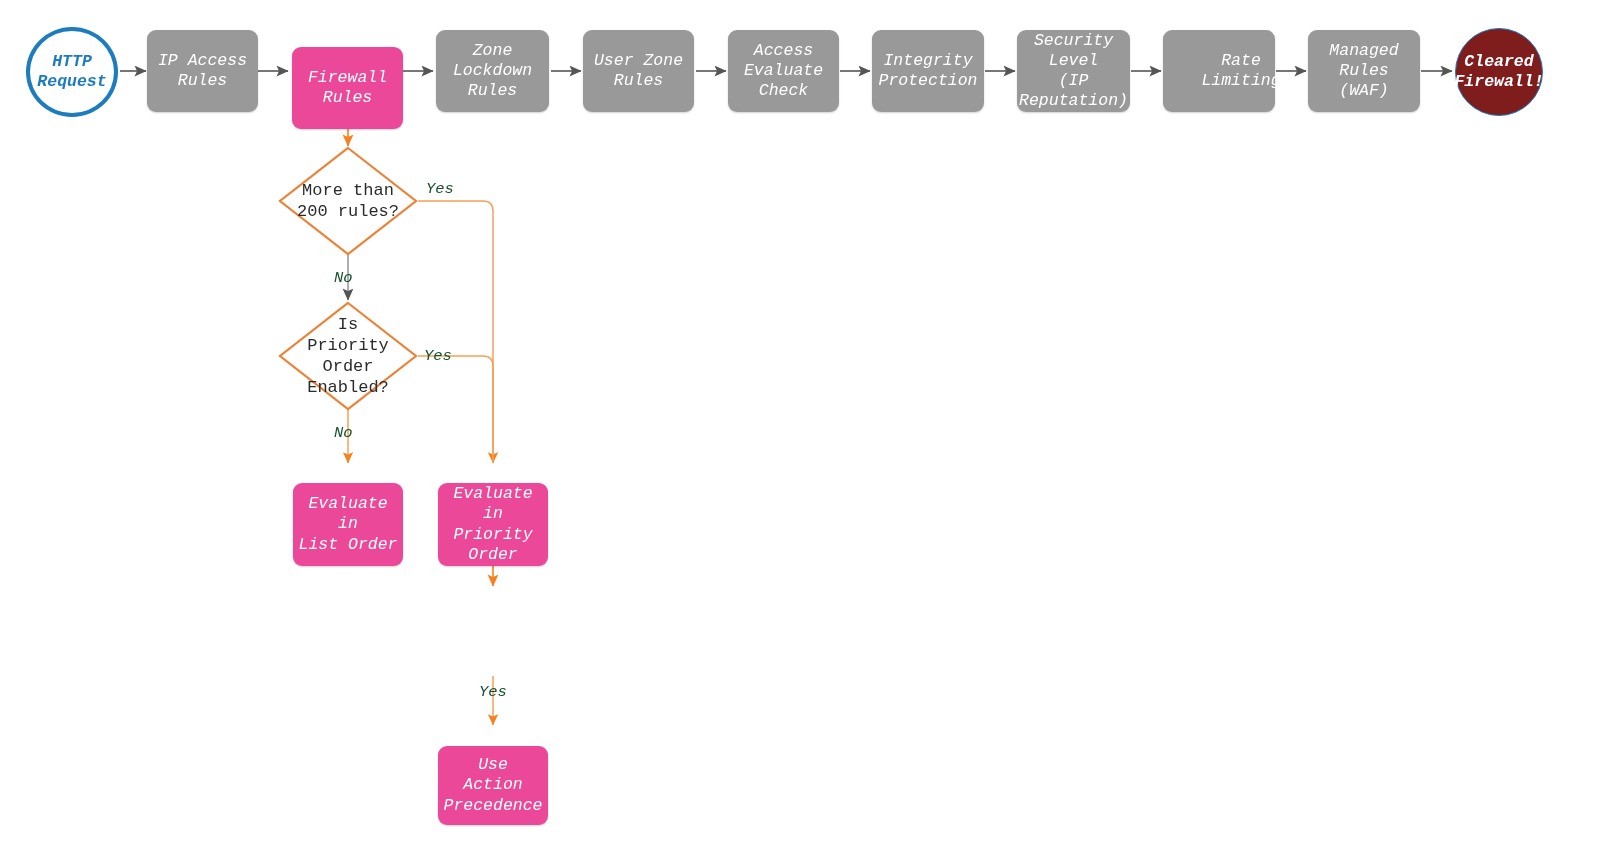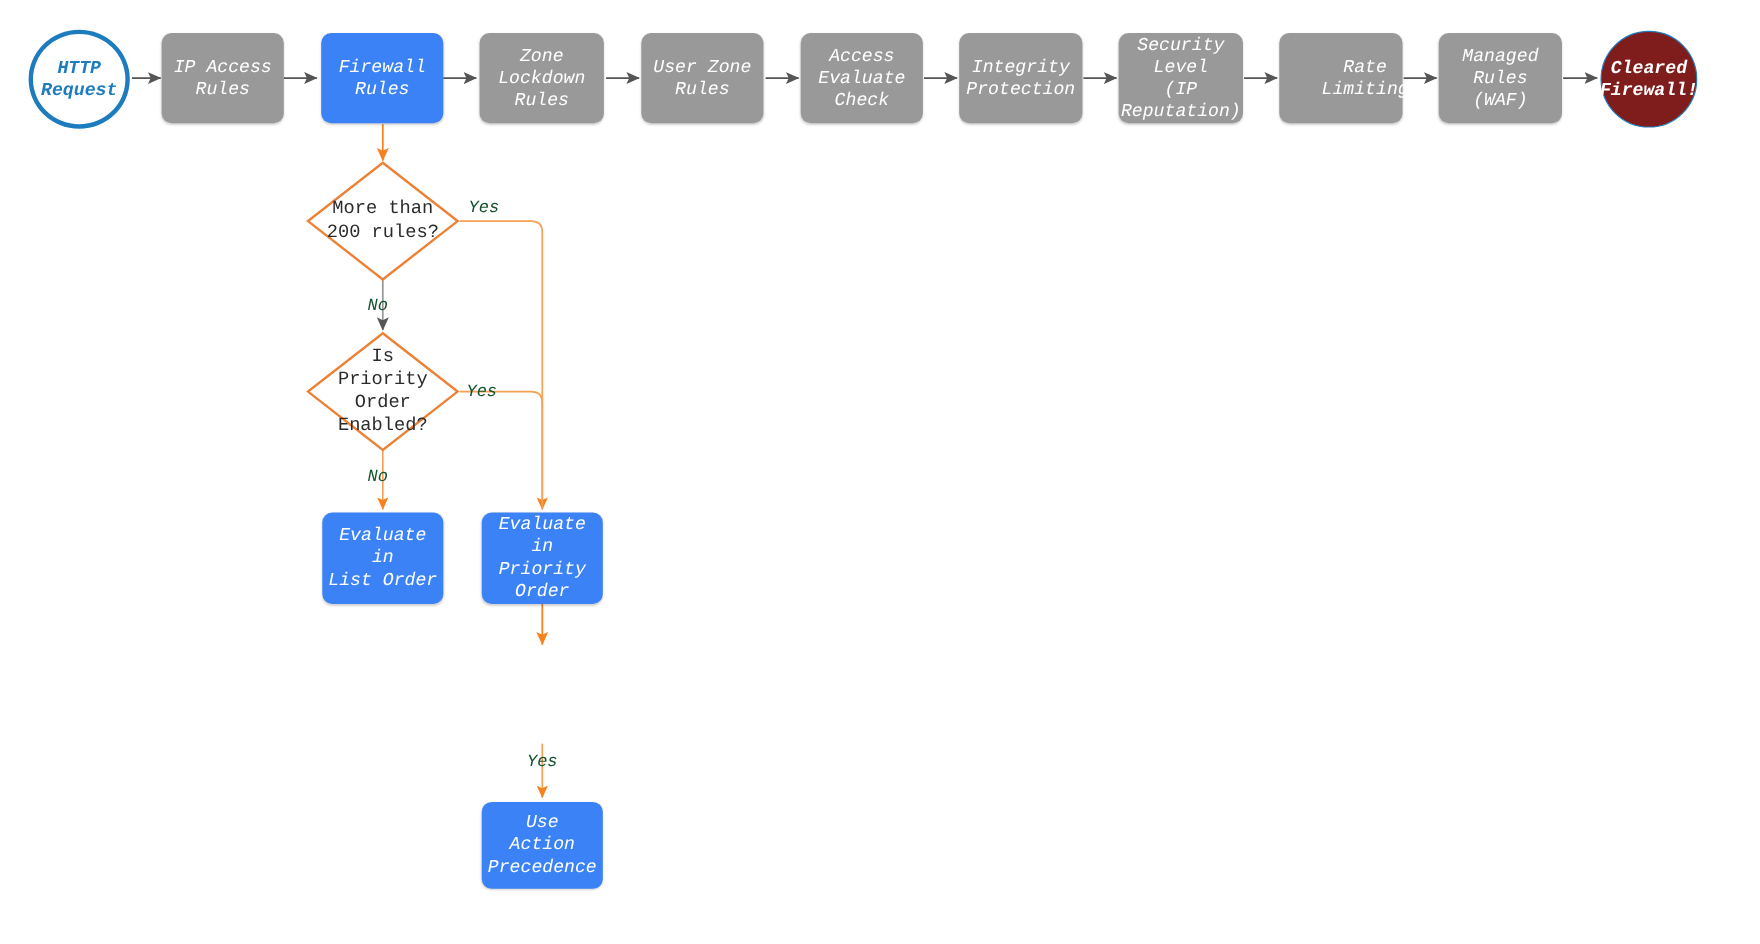--- a/index.html
+++ b/index.html
@@ -42,21 +42,21 @@
 
   
   .proc {
     border-radius: 9px;
     font-style: italic;
     color: #ffffff;
     font-size: 16.5px;
     box-shadow: 0 1px 2px rgba(0,0,0,0.18);
   }
   .proc.gray   { background: #999999; }
-  .proc.orange { background: #3b82f6; }
+  .proc.orange { background: #ec4899; margin-top: 17px; }
 
   
   .term {
     border-radius: 50%;
     font-style: italic;
     font-weight: bold;
     font-size: 16.5px;
   }
   .term.hollow {
     background: #ffffff;

